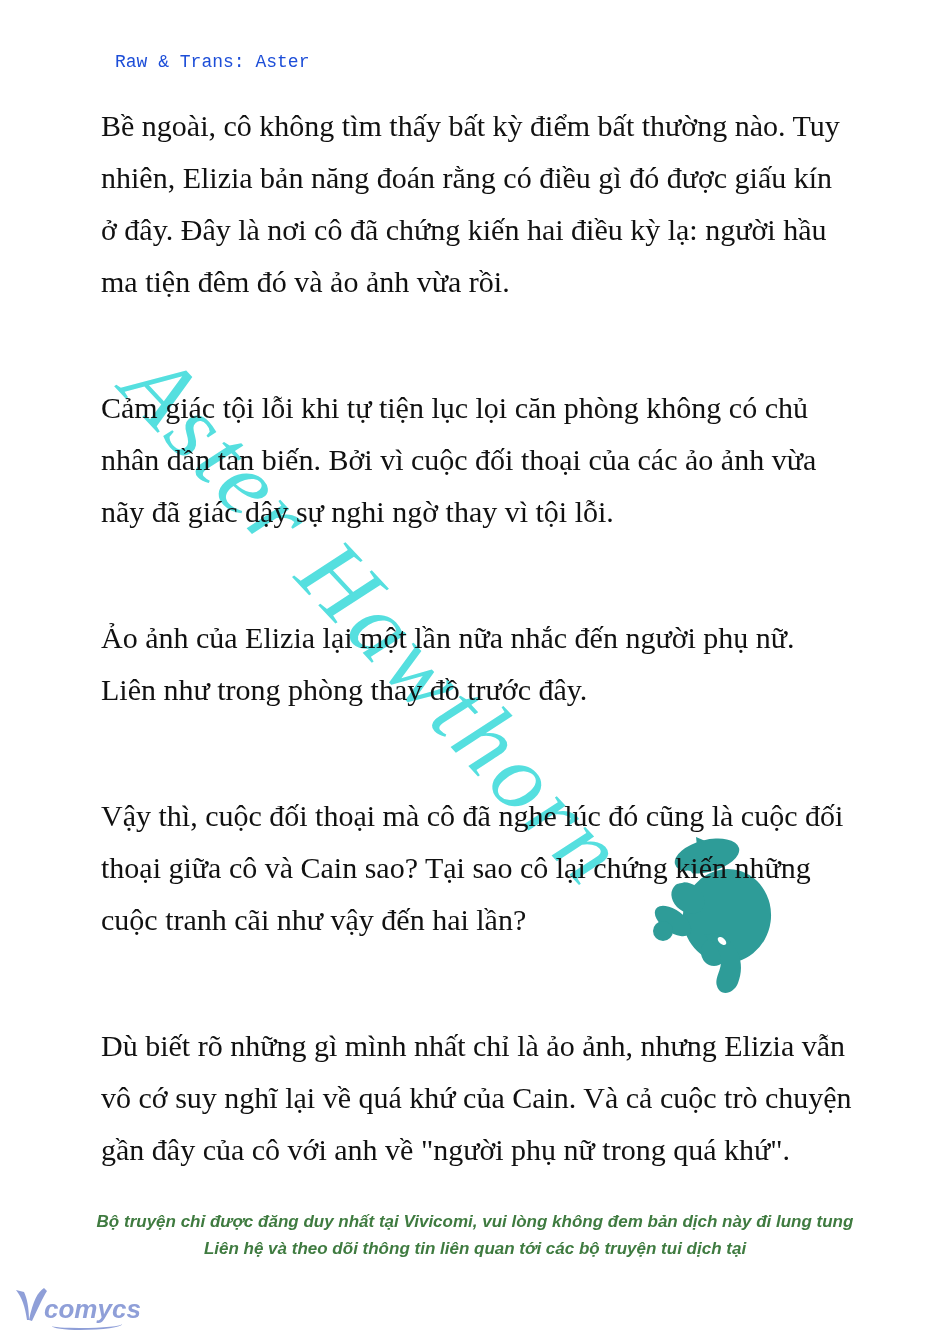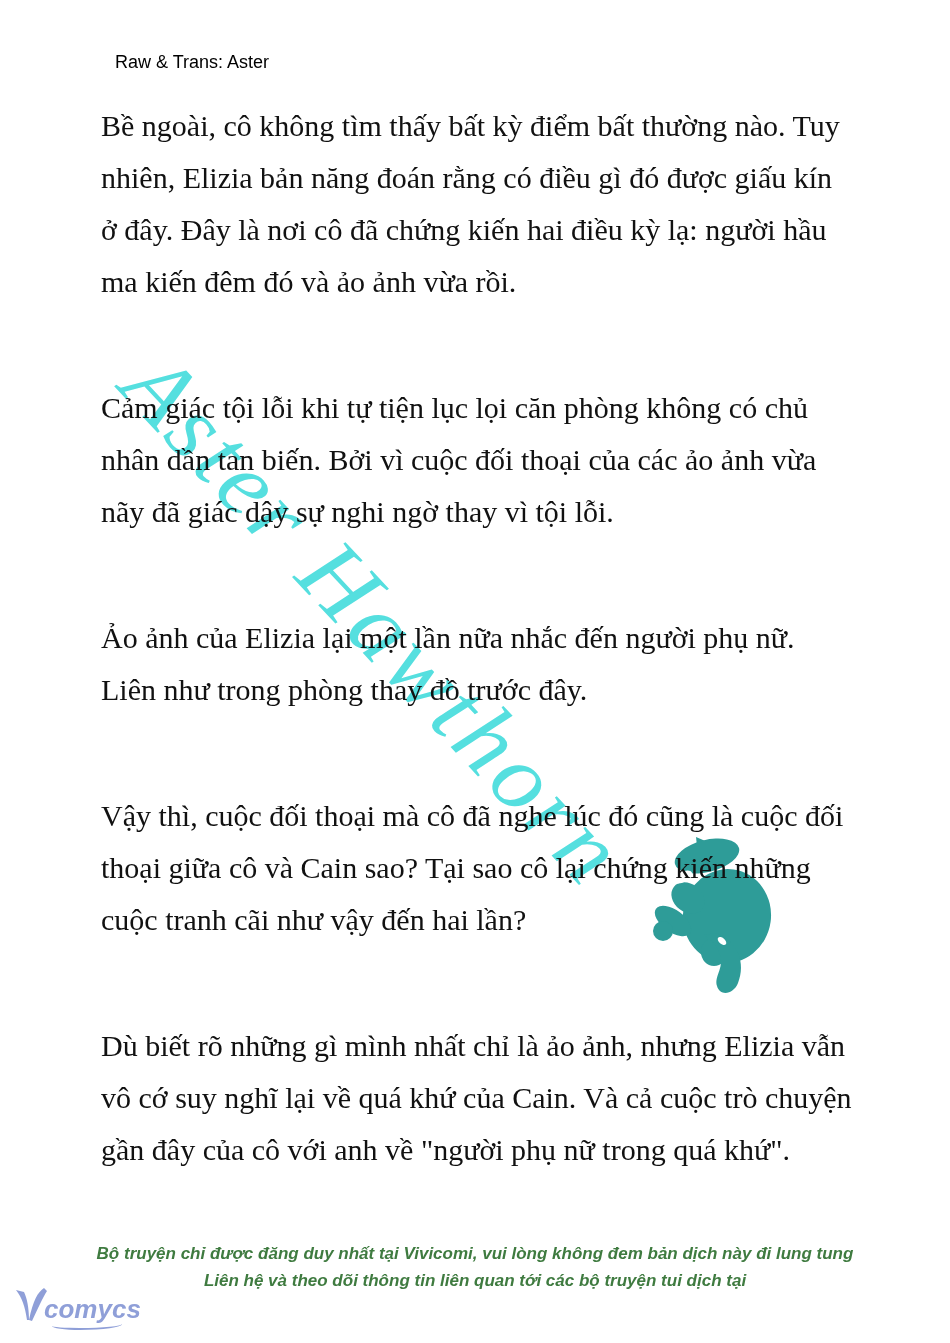--- a/index.html
+++ b/index.html
@@ -44,23 +44,23 @@
     top: 835px;
     width: 128px;
     height: 165px;
     color: var(--cat-color);
     z-index: 1;
   }
   .header {
     position: absolute;
     left: 115px;
     top: 52px;
-    font-family: Liberation Sans, sans-serif;
+    font-family: Liberation Mono, monospace;
     font-size: 18px;
-    color: #000000;
+    color: #1d4ed8;
     z-index: 3;
   }
   .content {
     position: absolute;
     left: 101px;
     top: 100px;
     width: 725px;
     z-index: 2;
   }
   .paragraph { margin: 0 0 74px 0; }
@@ -68,21 +68,21 @@
   .line {
     height: 52px;
     line-height: 52px;
     font-size: 30px;
     color: var(--text-color);
     white-space: nowrap;
   }
   .footer {
     position: absolute;
     left: 0;
-    top: 1240px;
+    top: 1208px;
     width: 100%;
     text-align: center;
     font-family: "Liberation Sans", "DejaVu Sans", sans-serif;
     font-weight: bold;
     font-style: italic;
     font-size: 17px;
     line-height: 27px;
     color: var(--footer-green);
     z-index: 3;
   }
@@ -148,21 +148,21 @@
     </g>
   </svg>
 
   <div class="header">Raw &amp; Trans: Aster</div>
 
   <div class="content">
       <div class="paragraph">
         <div class="line">Bề ngoài, cô không tìm thấy bất kỳ điểm bất thường nào. Tuy</div>
         <div class="line">nhiên, Elizia bản năng đoán rằng có điều gì đó được giấu kín</div>
         <div class="line">ở đây. Đây là nơi cô đã chứng kiến hai điều kỳ lạ: người hầu</div>
-        <div class="line">ma kiến đêm đó và ảo ảnh vừa rồi.</div>
+        <div class="line">ma tiện đêm đó và ảo ảnh vừa rồi.</div>
       </div>
       <div class="paragraph">
         <div class="line">Cảm giác tội lỗi khi tự tiện lục lọi căn phòng không có chủ</div>
         <div class="line">nhân dần tan biến. Bởi vì cuộc đối thoại của các ảo ảnh vừa</div>
         <div class="line">nãy đã giác dậy sự nghi ngờ thay vì tội lỗi.</div>
       </div>
       <div class="paragraph">
         <div class="line">Ảo ảnh của Elizia lại một lần nữa nhắc đến người phụ nữ.</div>
         <div class="line">Liên như trong phòng thay đồ trước đây.</div>
       </div>

